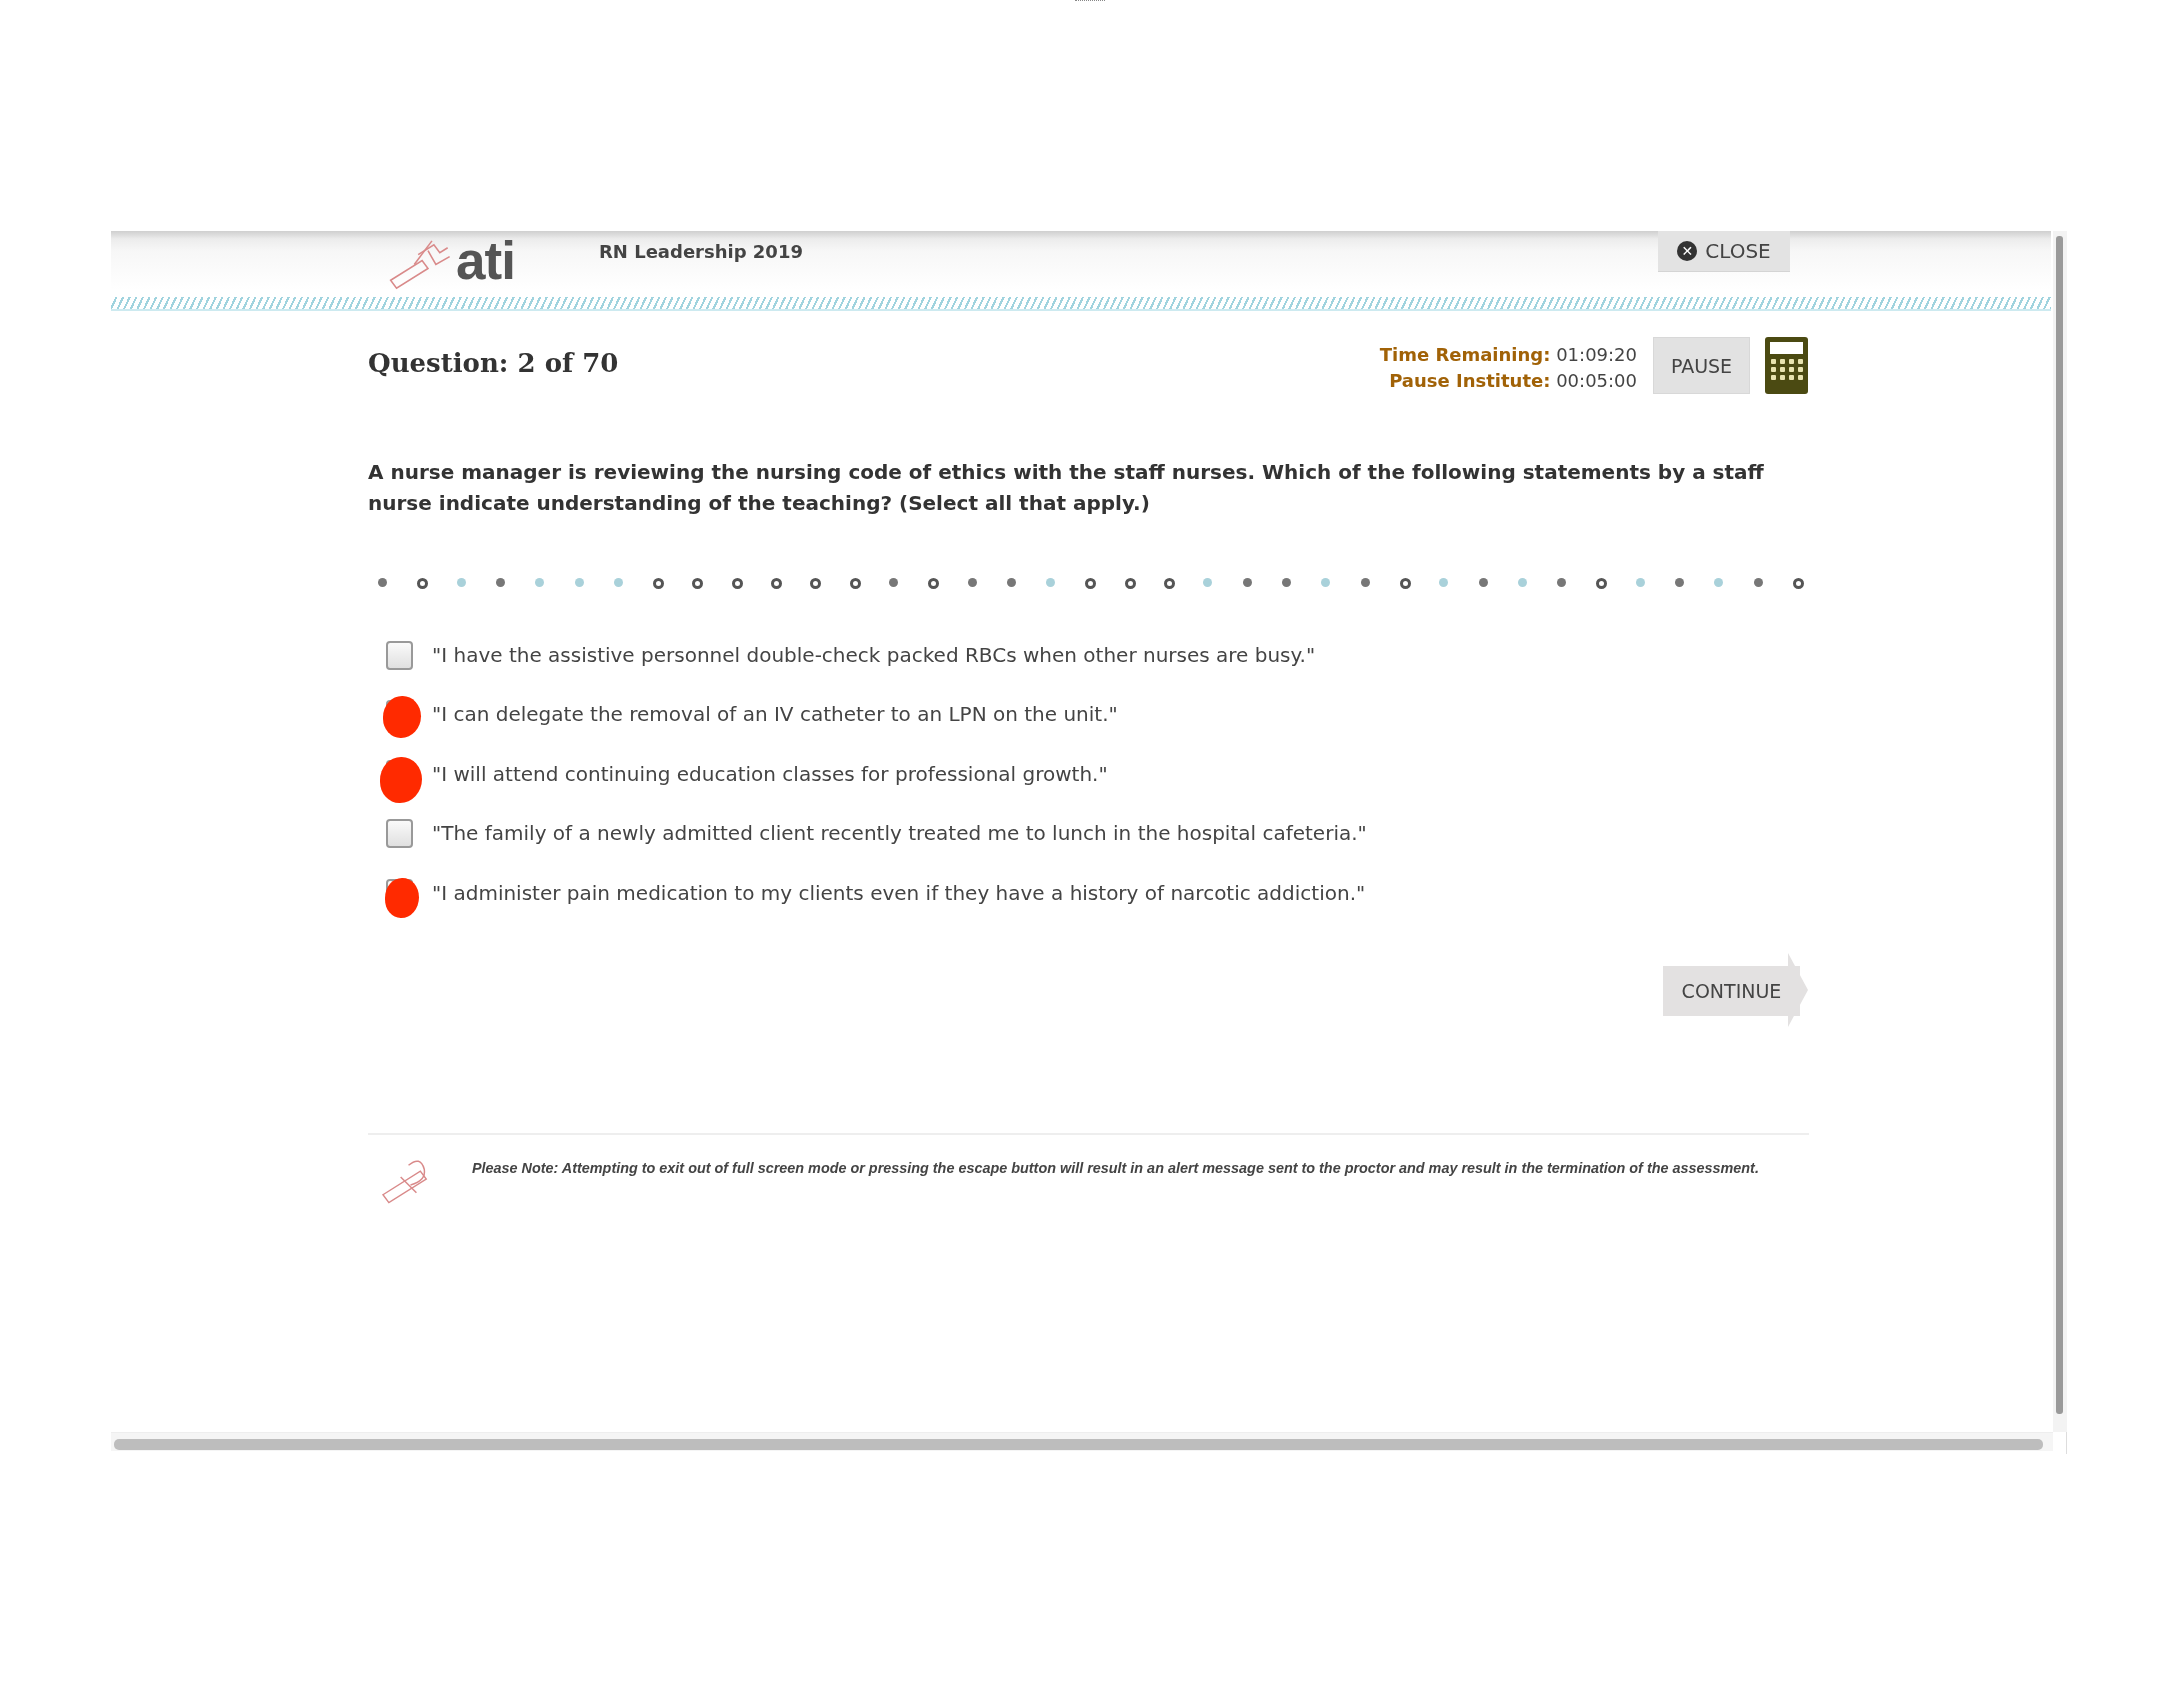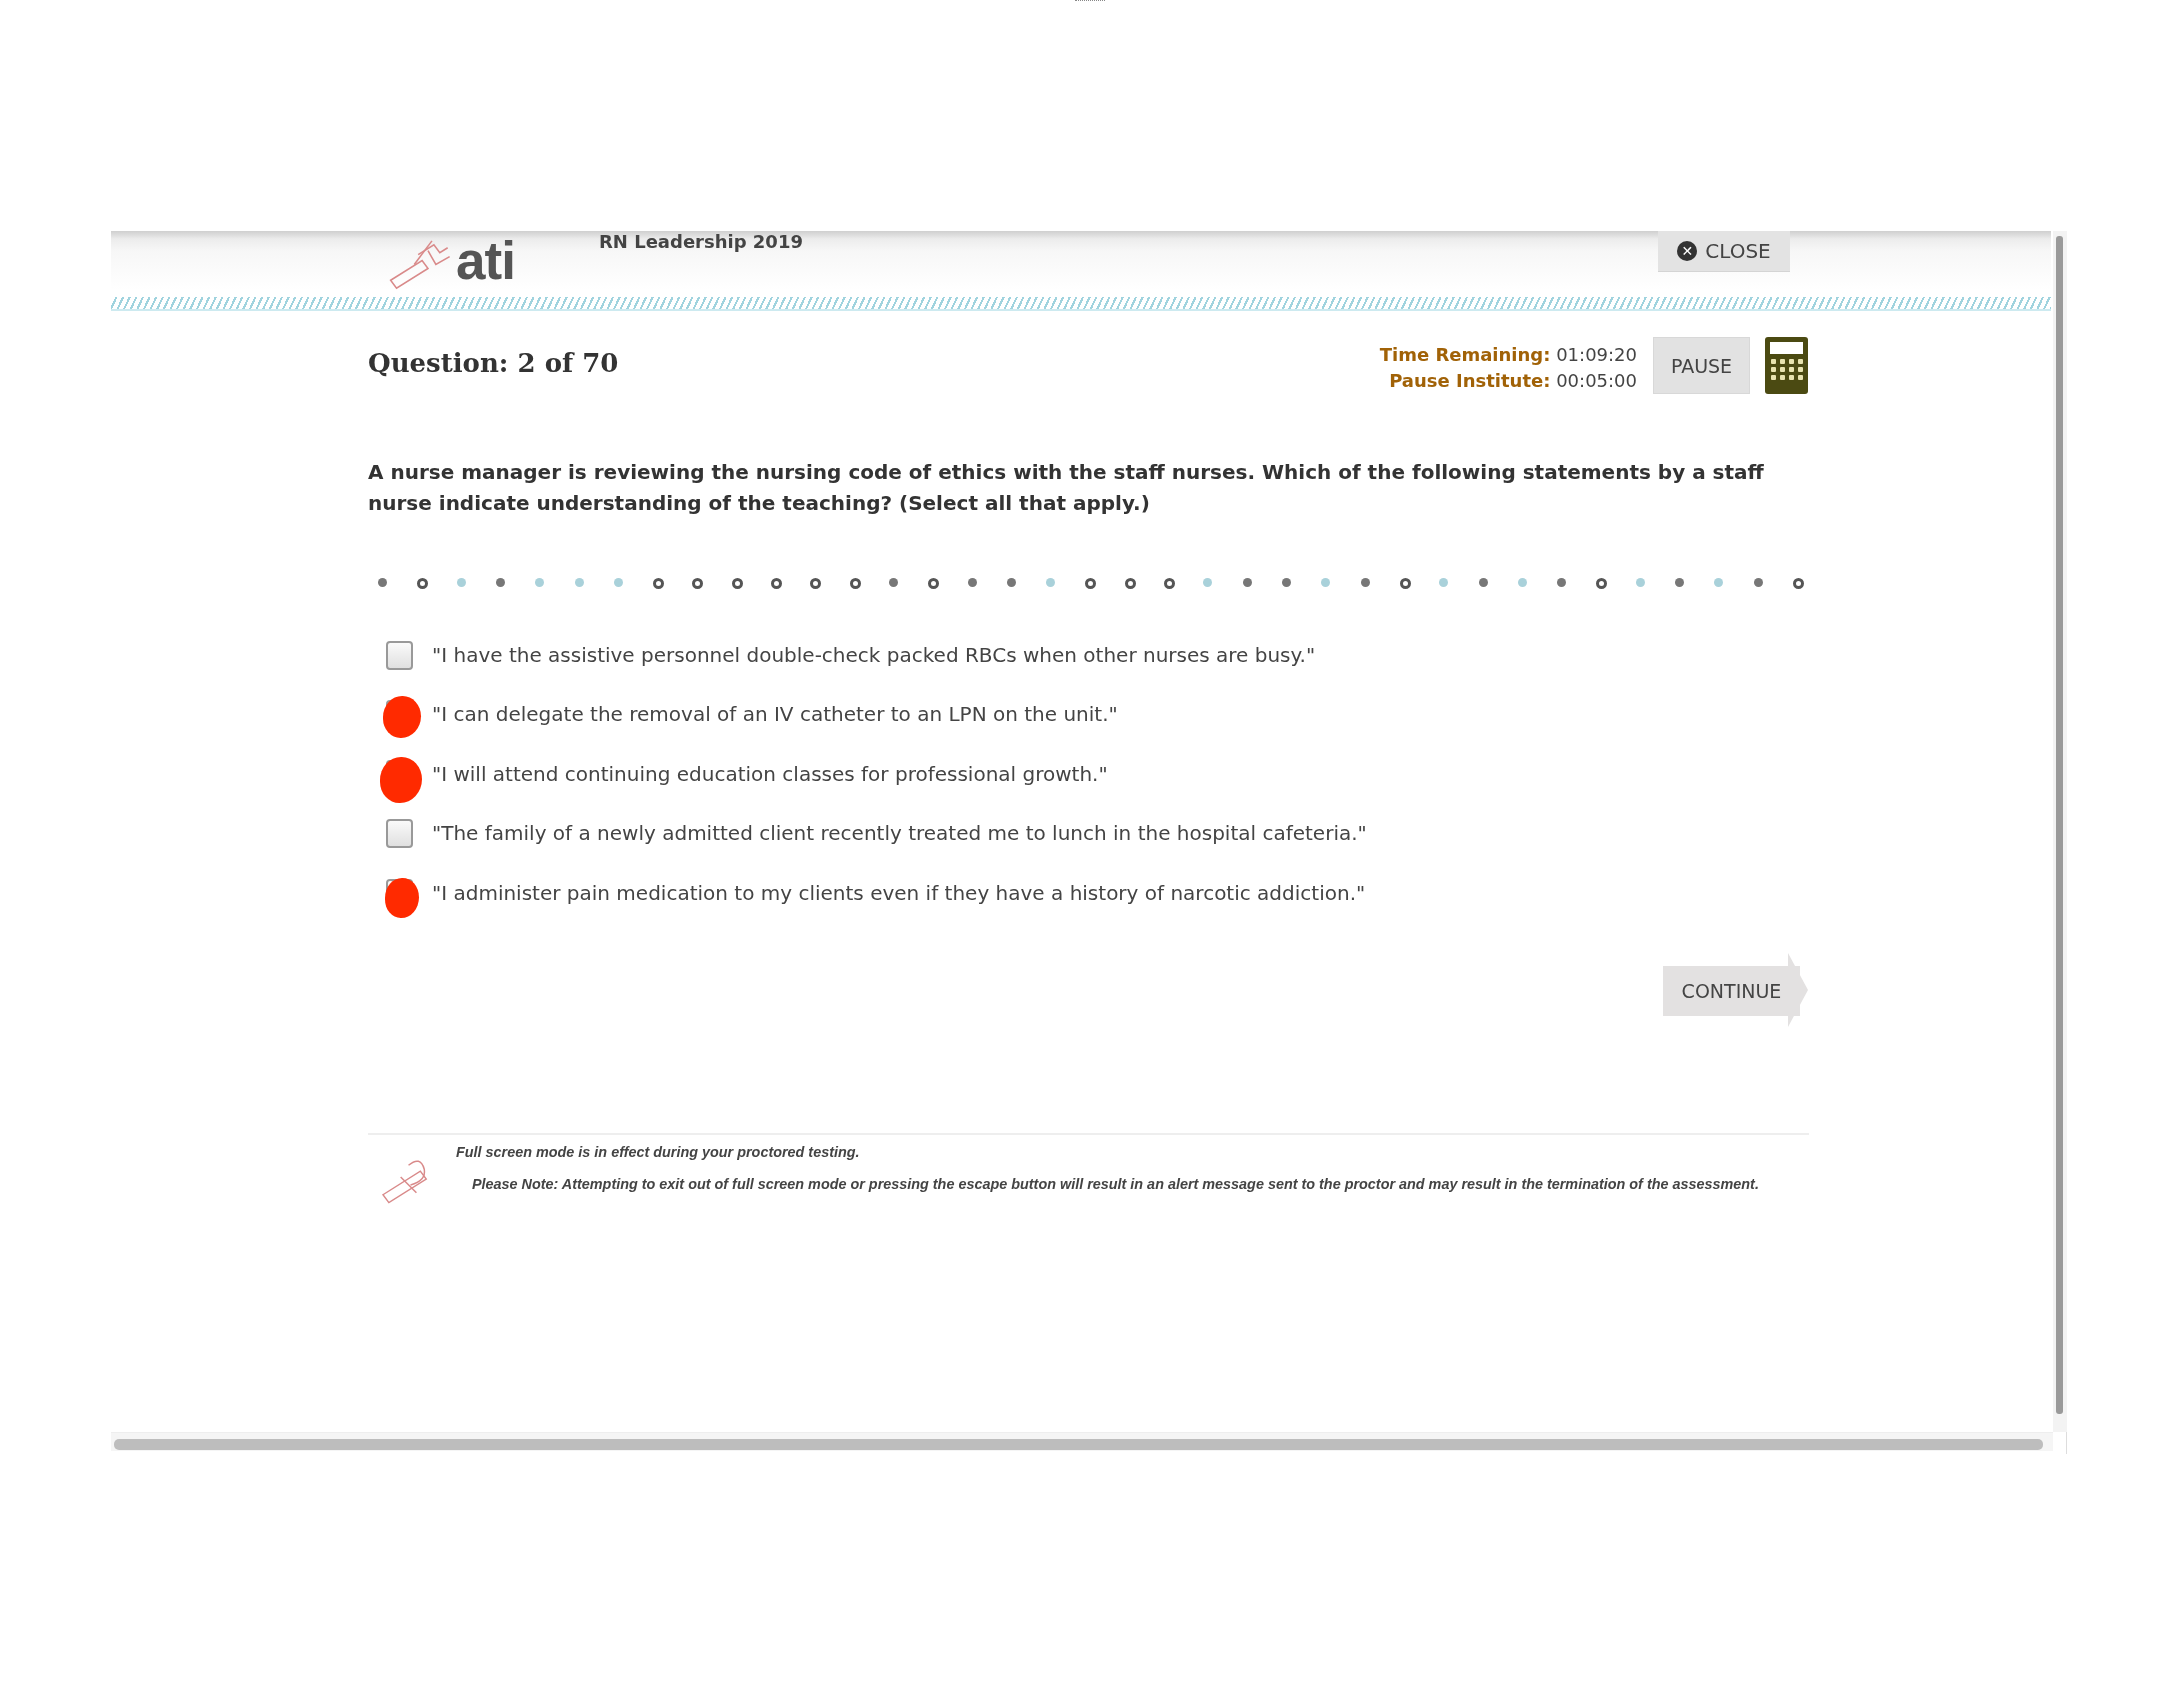--- a/index.html
+++ b/index.html
@@ -14,21 +14,21 @@
   }
   .header {
     position: absolute; left: 0; top: 0; width: 1940px; height: 65px;
     background: linear-gradient(#cfcfcf 0px, #ececec 8px, #f7f7f7 20px, #fff 59px);
   }
   .logo { position: absolute; left: 277px; top: 4px; width: 139px; height: 59px; }
   .logo-text {
     position: absolute; left: 345px; top: 0px; font-family: "Liberation Sans", sans-serif;
     font-size: 53px; color: #555; font-weight: 700; letter-spacing: -1px; line-height: 59px;
   }
-  .exam-title { position: absolute; left: 488px; top: 0; font-size: 18px; font-weight: bold; color: #444; }
+  .exam-title { position: absolute; left: 488px; top: 10px; font-size: 18px; font-weight: bold; color: #444; }
   .close-btn {
     position: absolute; left: 1547px; top: 0; width: 132px; height: 40px; background: #e3e3e3;
     display: flex; align-items: center; justify-content: center; gap: 8px;
     font-size: 20px; color: #444; border-bottom: 1px solid #d4d4d4; cursor: pointer;
   }
   .close-icon {
     width: 20px; height: 20px; border-radius: 50%; background: #333; color: #fff;
     font-size: 14px; line-height: 20px; text-align: center; font-weight: bold;
   }
   .hatch {
@@ -238,21 +238,20 @@
 
   <div class="footer-line"></div>
   <svg class="footer-icon" viewBox="0 0 60 50">
     <g fill="none" stroke="#d98a8a" stroke-width="1.5">
       <path d="M2 40 L40 16 L46 24 L8 48 Z"></path>
       <path d="M28 10 Q40 0 44 14 Q46 26 30 30"></path>
       <path d="M20 22 L36 38"></path>
     </g>
   </svg>
   <div class="footer-text">
-    <p>Full screen mode is in effect during your proctored testing.</p>
     <p class="note">Please Note: Attempting to exit out of full screen mode or pressing the escape button will result in an alert message sent to the proctor and may result in the termination of the assessment.</p>
   </div>
 
   <div class="vscroll-track"></div>
   <div class="vscroll-thumb"></div>
   <div class="hscroll-track"></div>
   <div class="hscroll-thumb"></div>
 </div>
 
 

